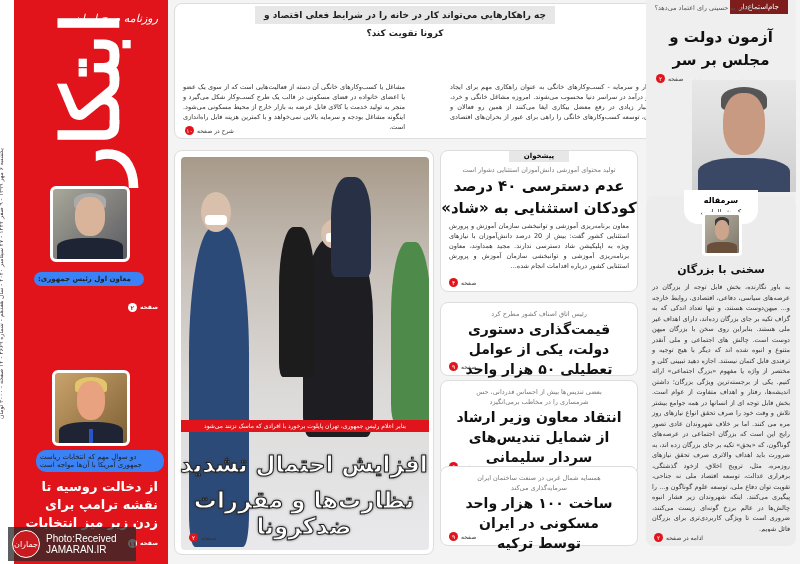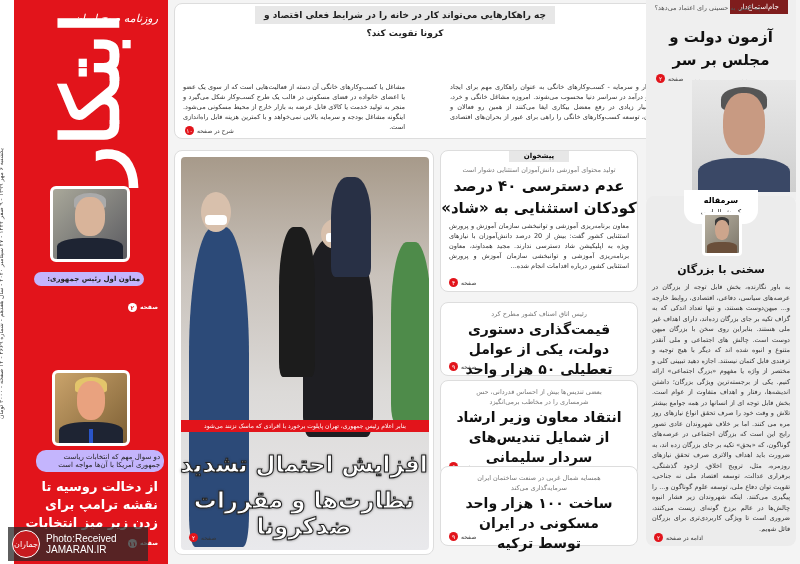--- a/index.html
+++ b/index.html
@@ -11,21 +11,21 @@
 .logo{position:absolute;left:14px;top:0;width:154px;height:180px;color:#fff;direction:rtl;text-align:center}
 .logo .sub{position:absolute;right:10px;top:12px;font-size:11px;font-style:italic;font-family:"DejaVu Serif",serif}
 .logo .name{position:absolute;left:0;right:0;top:30px;font-size:78px;font-weight:bold;font-family:"DejaVu Serif",serif;line-height:1;transform:rotate(-90deg) translate(-20px,0);transform-origin:center}
 .photo{background:linear-gradient(135deg,#a9a89a,#5a5a60);border-radius:6px;border:3px solid #fff}
 .face{position:relative;overflow:hidden}
 .face .head{position:absolute;left:30%;top:12%;width:40%;height:55%;background:#d9b49a;border-radius:45%}
 .face .hair{position:absolute;left:28%;top:6%;width:44%;height:22%;background:#aaa;border-radius:50% 50% 20% 20%}
 .face .suit{position:absolute;left:6%;bottom:0;width:88%;height:30%;background:#1e2433;border-radius:40% 40% 0 0}
 .face .tie{position:absolute;left:47%;bottom:0;width:6%;height:20%;background:#2a55c8}
 .lcard{position:absolute;left:44px;width:84px;height:84px}
-.lcap{position:absolute;color:#222;background:#c4b5fd;direction:rtl;text-align:right;font-size:7px;border-radius:10px;padding:3px 4px}
+.lcap{position:absolute;color:#222;background:#3b82f6;direction:rtl;text-align:left;font-size:7px;border-radius:10px;padding:3px 4px}
 .lhead{position:absolute;color:#fff;direction:rtl;text-align:right;font-weight:bold;font-size:13px;line-height:18px}
 .pgref{display:inline-flex;align-items:center;gap:3px;direction:rtl;font-size:6px;color:#333}
 .pgref .dot{width:9px;height:9px;border-radius:50%;background:#e2141b;color:#fff;font-size:6px;line-height:9px;text-align:center;display:inline-block}
 .lhead .pgref{color:#fff}
 .lhead .pgref .dot{background:#fff;color:#e2141b}
 .box{position:absolute;background:#fff;border:1px solid #ddd;border-radius:8px}
 .topbox{left:174px;top:3px;width:505px;height:136px}
 .kicker{position:absolute;left:80px;top:2px;width:300px;height:18px;background:#e7e7e7;font-size:9px;font-weight:bold;direction:rtl;text-align:center;line-height:18px;color:#222}
 .mainhead{position:absolute;left:0;right:0;top:28px;font-size:26px;font-weight:bold;direction:rtl;text-align:center;color:#111}
 .bodycol{position:absolute;top:78px;font-size:6.5px;line-height:10px;direction:rtl;text-align:justify;color:#333}
@@ -34,21 +34,21 @@
 .p{position:absolute;border-radius:40% 40% 10% 10%}
 .caption{position:absolute;left:6px;top:269px;width:248px;height:12px;background:#e2141b;color:#fff;font-size:6px;direction:rtl;text-align:center;line-height:12px}
 .overhead{position:absolute;left:0;right:0;font-size:23px;font-weight:bold;direction:rtl;text-align:center;color:#fff;-webkit-text-stroke:1px #222;text-shadow:0 0 3px #333}
 .sbox{left:440px;width:198px}
 .sk{font-size:6.5px;color:#777;direction:rtl;text-align:center;line-height:10px}
 .sh{font-size:14px;font-weight:bold;direction:rtl;text-align:center;color:#111;line-height:20px}
 .sb{font-size:6.5px;line-height:10px;color:#333;direction:rtl;text-align:justify;padding:0 8px}
 .rbox{position:absolute;left:646px;width:150px}
 .rtitle{font-size:14px;font-weight:bold;direction:rtl;text-align:center;color:#111;line-height:20px}
 .rtext{font-size:6.5px;line-height:10.5px;color:#333;direction:rtl;text-align:justify;padding:0 6px}
-.watermark{position:absolute;left:8px;top:527px;width:140px;height:34px;background:rgba(40,40,40,.75);display:flex;align-items:center;gap:6px;padding-left:4px}
+.watermark{position:absolute;left:8px;top:527px;width:128px;height:34px;background:rgba(40,40,40,.75);display:flex;align-items:center;gap:6px;padding-left:4px}
 .wm-logo{width:28px;height:28px;border-radius:50%;background:#c81a1f;border:1px solid #fff;color:#fff;font-size:8px;text-align:center;line-height:28px}
 .wm-text{color:#fff;font-size:10px;line-height:11px;font-family:"Liberation Sans",sans-serif}
 </style>
 </head>
 <body>
 
 <div class="page">
 
   <div class="redcol"></div>
   <div class="datestrip">

